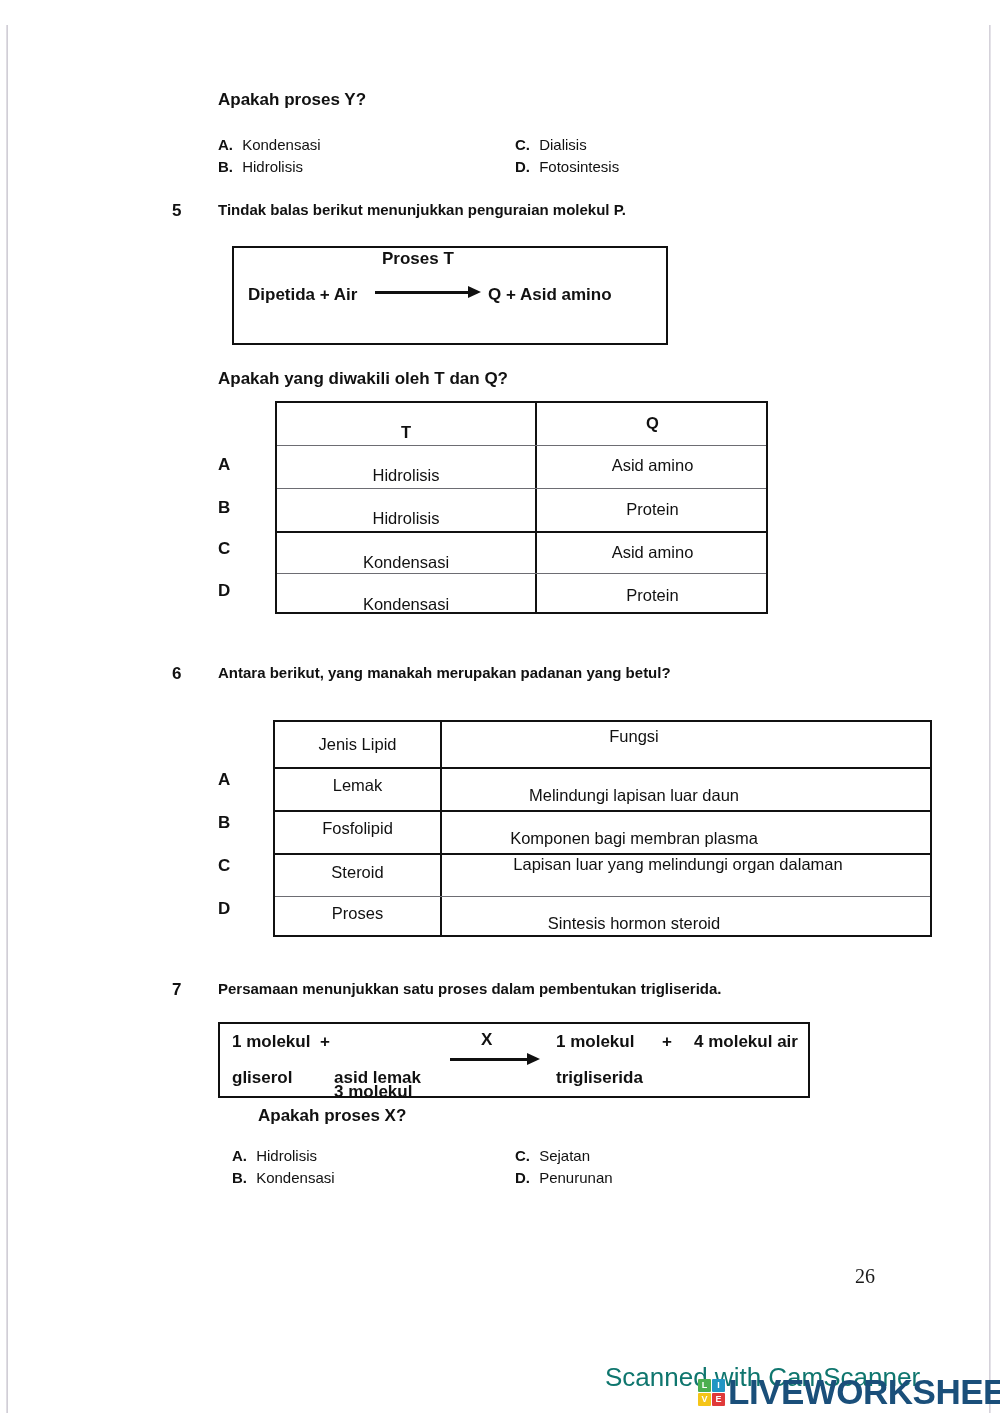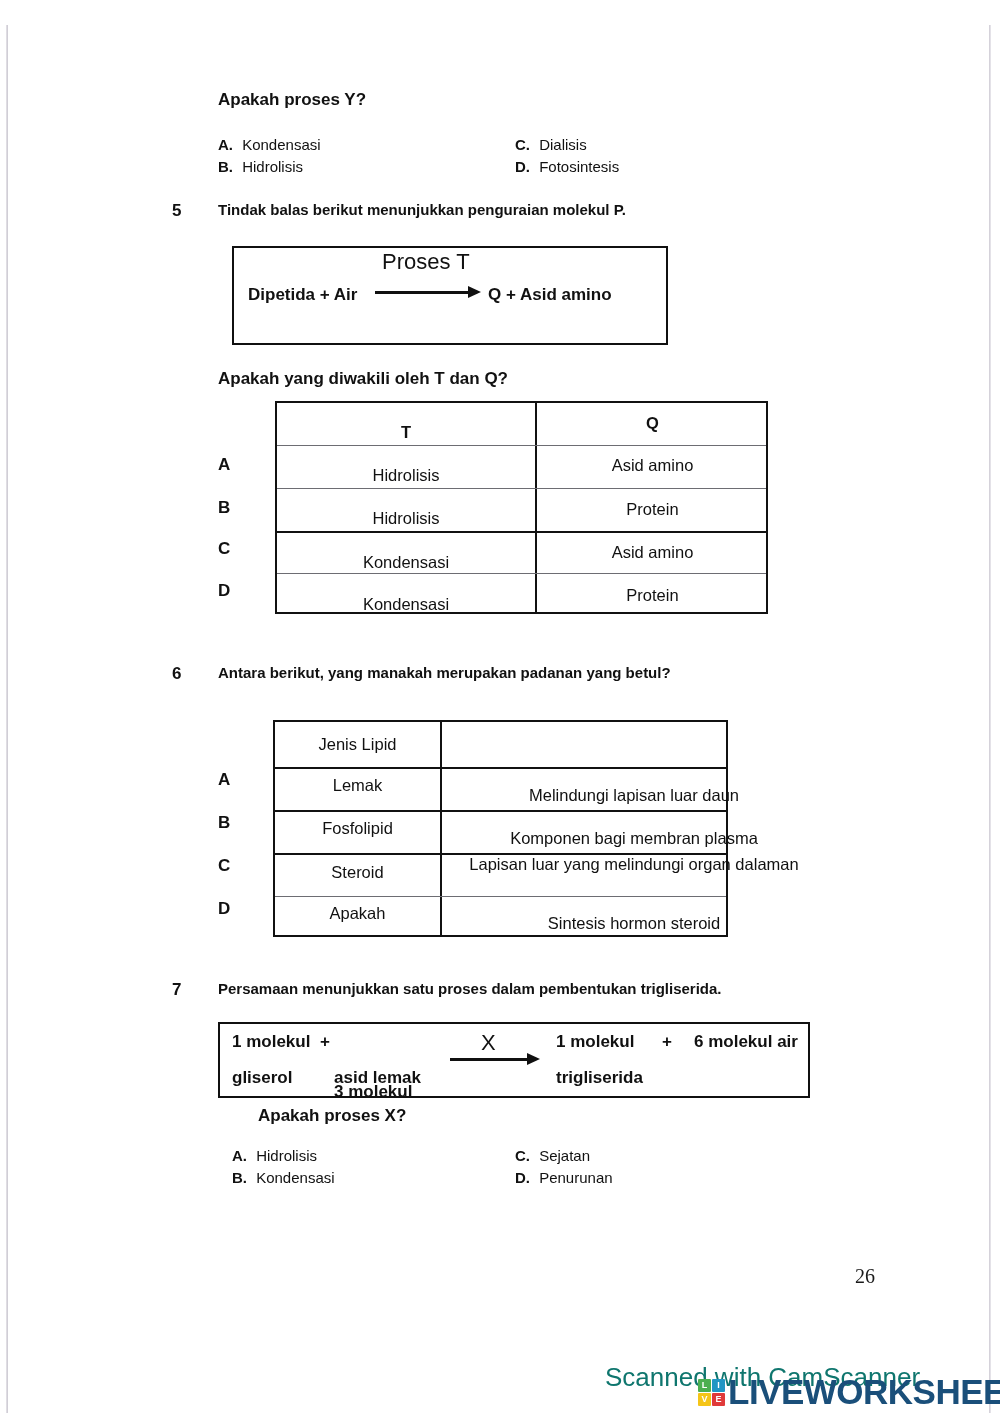--- a/index.html
+++ b/index.html
@@ -68,22 +68,22 @@
 
   
   .react-box {
     position: absolute;
     border: 2px solid #101010;
     background: #ffffff;
     box-sizing: border-box;
   }
   .react-label {
     position: absolute;
-    font-weight: normal;
-    font-size: 22px;
+    font-weight: bold;
+    font-size: 17px;
     white-space: nowrap;
   }
   .react-term {
     position: absolute;
     font-weight: bold;
     font-size: 17px;
     white-space: nowrap;
   }
   .arrow {
     position: absolute;
@@ -251,39 +251,40 @@
 </div>
 
 <div class="q-num" style="left:172px; top:664px;">6</div>
 <div class="q-stem" style="left:218px; top:664px;">Antara berikut, yang manakah merupakan padanan yang betul?</div>
 
 <div class="row-letter" style="left:218px; top:770px;">A</div>
 <div class="row-letter" style="left:218px; top:813px;">B</div>
 <div class="row-letter" style="left:218px; top:856px;">C</div>
 <div class="row-letter" style="left:218px; top:899px;">D</div>
 
-<div class="opt-table" style="left:273px; top:720px; width:455px; height:217px;">
+<div class="opt-table" style="left:273px; top:720px; width:659px; height:217px;">
   <div class="vline" style="left:165px;"></div>
   <div class="hline strong" style="top:45px;"></div>
   <div class="hline strong" style="top:88px;"></div>
   <div class="hline strong" style="top:131px;"></div>
   <div class="hline" style="top:174px;"></div>
 
   <div class="cell" style="left:0; top:13px; width:165px;">Jenis Lipid</div>
+  <div class="cell" style="left:167px; top:5px; width:384px;">Fungsi</div>
 
   <div class="cell" style="left:0; top:54px; width:165px;">Lemak</div>
   <div class="cell" style="left:167px; top:64px; width:384px;">Melindungi lapisan luar daun</div>
 
   <div class="cell" style="left:0; top:97px; width:165px;">Fosfolipid</div>
   <div class="cell" style="left:167px; top:107px; width:384px;">Komponen bagi membran plasma</div>
 
   <div class="cell" style="left:0; top:141px; width:165px;">Steroid</div>
-  <div class="cell" style="left:167px; top:133px; width:384px;">Lapisan luar yang melindungi organ dalaman</div>
-
-  <div class="cell" style="left:0; top:182px; width:165px;">Apakah</div>
+  <div class="cell" style="left:167px; top:133px; width:384px;padding-left:44px;">Lapisan luar yang melindungi organ dalaman</div>
+
+  <div class="cell" style="left:0; top:182px; width:165px;">Proses</div>
   <div class="cell" style="left:167px; top:192px; width:384px;">Sintesis hormon steroid</div>
 </div>
 
 <div class="q-num" style="left:172px; top:980px;">7</div>
 <div class="q-stem" style="left:218px; top:980px;">Persamaan menunjukkan satu proses dalam pembentukan trigliserida.</div>
 
 <div class="react-box" style="left:218px; top:1022px; width:592px; height:76px;"></div>
 
 <div class="react-term" style="left:232px; top:1032px;">1 molekul</div>
 <div class="react-term" style="left:320px; top:1032px;">+</div>
@@ -292,21 +293,21 @@
 <div class="react-term" style="left:334px; top:1068px;">asid lemak</div>
 
 <div class="react-label" style="left:481px; top:1030px;">X</div>
 <div class="arrow" style="left:450px; top:1053px; width:90px;">
   <div class="shaft" style="width:78px;"></div>
   <div class="head" style="left:77px;"></div>
 </div>
 
 <div class="react-term" style="left:556px; top:1032px;">1 molekul</div>
 <div class="react-term" style="left:662px; top:1032px;">+</div>
-<div class="react-term" style="left:694px; top:1032px;">6 molekul air</div>
+<div class="react-term" style="left:694px; top:1032px;">4 molekul air</div>
 <div class="react-term" style="left:556px; top:1068px;">trigliserida</div>
 
 <div class="prompt" style="left:258px; top:1106px;">Apakah proses X?</div>
 
 <div class="opt" style="left:232px; top:1147px;">
   <span class="opt-letter" style="margin-right: 5px;">A.</span>
   <span class="opt-text">Hidrolisis</span>
 </div>
 <div class="opt" style="left:232px; top:1169px;">
   <span class="opt-letter" style="margin-right: 5px;">B.</span>

